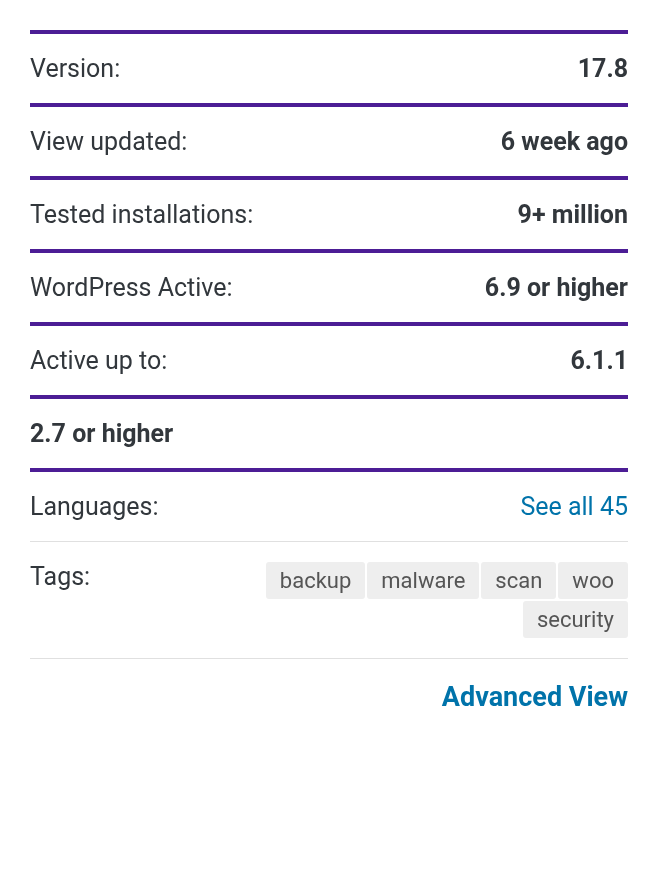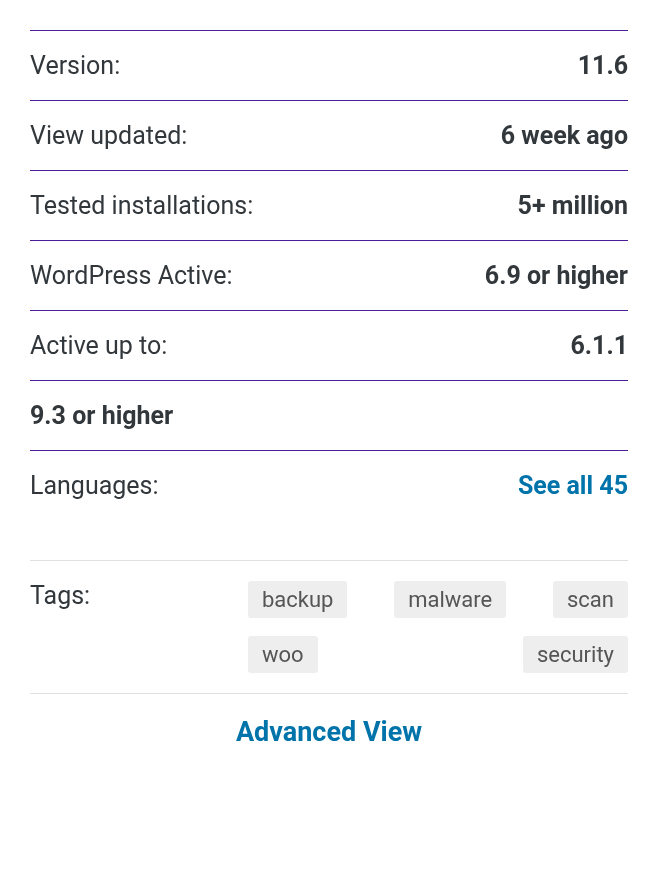--- a/index.html
+++ b/index.html
@@ -14,113 +14,112 @@
       width: 658px;
     }
     .meta-list {
       list-style: none;
     }
     .meta-item {
       display: flex;
       justify-content: space-between;
       align-items: flex-start;
       padding: 20px 0;
-      border-top: 1px solid #4c1d95;
+      border-top: 4px solid #4c1d95;
       font-size: 25px;
       color: #32373c;
     }
     .meta-item:last-of-type {
       border-bottom: 1px solid #e0e0e0;
     }
     .meta-label {
       font-weight: 400;
       color: #32373c;
     }
     .meta-value {
       font-weight: 700;
       color: #32373c;
       text-align: right;
     }
     .meta-link {
       color: #0073aa;
-      font-weight: 700;
+      font-weight: 400;
       text-decoration: none;
       cursor: pointer;
     }
     .tags-row {
       display: flex;
       justify-content: space-between;
       align-items: flex-start;
       padding: 20px 0;
       border-top: 1px solid #e0e0e0;
       border-bottom: 1px solid #e0e0e0;
       font-size: 25px;
-      margin-top: 40px;
     }
     .tags-container {
       display: flex;
       flex-wrap: wrap;
-      justify-content: space-between;
-      gap: 18px;
+      justify-content: flex-end;
+      gap: 2px;
       max-width: 380px;
     }
     .tag {
       background: #eeeeee;
       color: #555555;
       padding: 6px 14px;
       font-size: 22px;
       border-radius: 3px;
       cursor: pointer;
       text-decoration: none;
       display: inline-block;
     }
     .advanced-row {
       padding: 22px 0 0 0;
-      text-align: center;
+      text-align: right;
     }
     .advanced-link {
       color: #0073aa;
       font-weight: 700;
       font-size: 27px;
       text-decoration: none;
       cursor: pointer;
     }
   </style>
 </head>
 <body>
 
 <ul class="meta-list">
 
   <li class="meta-item">
     <span class="meta-label">Version:</span>
-    <span class="meta-value">11.6</span>
+    <span class="meta-value">17.8</span>
   </li>
 
   <li class="meta-item">
     <span class="meta-label">View updated:</span>
     <span class="meta-value">6 week ago</span>
   </li>
 
   <li class="meta-item">
     <span class="meta-label">Tested installations:</span>
-    <span class="meta-value">5+ million</span>
+    <span class="meta-value">9+ million</span>
   </li>
 
   <li class="meta-item">
     <span class="meta-label">WordPress Active:</span>
     <span class="meta-value">6.9 or higher</span>
   </li>
 
   <li class="meta-item">
     <span class="meta-label">Active up to:</span>
     <span class="meta-value">6.1.1</span>
   </li>
 
   <li class="meta-item">
-    <span class="meta-value">9.3 or higher</span>
+    <span class="meta-value">2.7 or higher</span>
   </li>
 
   <li class="meta-item">
     <span class="meta-label">Languages:</span>
     <a class="meta-link">See all 45</a>
   </li>
 
   <li class="tags-row">
     <span class="meta-label">Tags:</span>
     <div class="tags-container">

